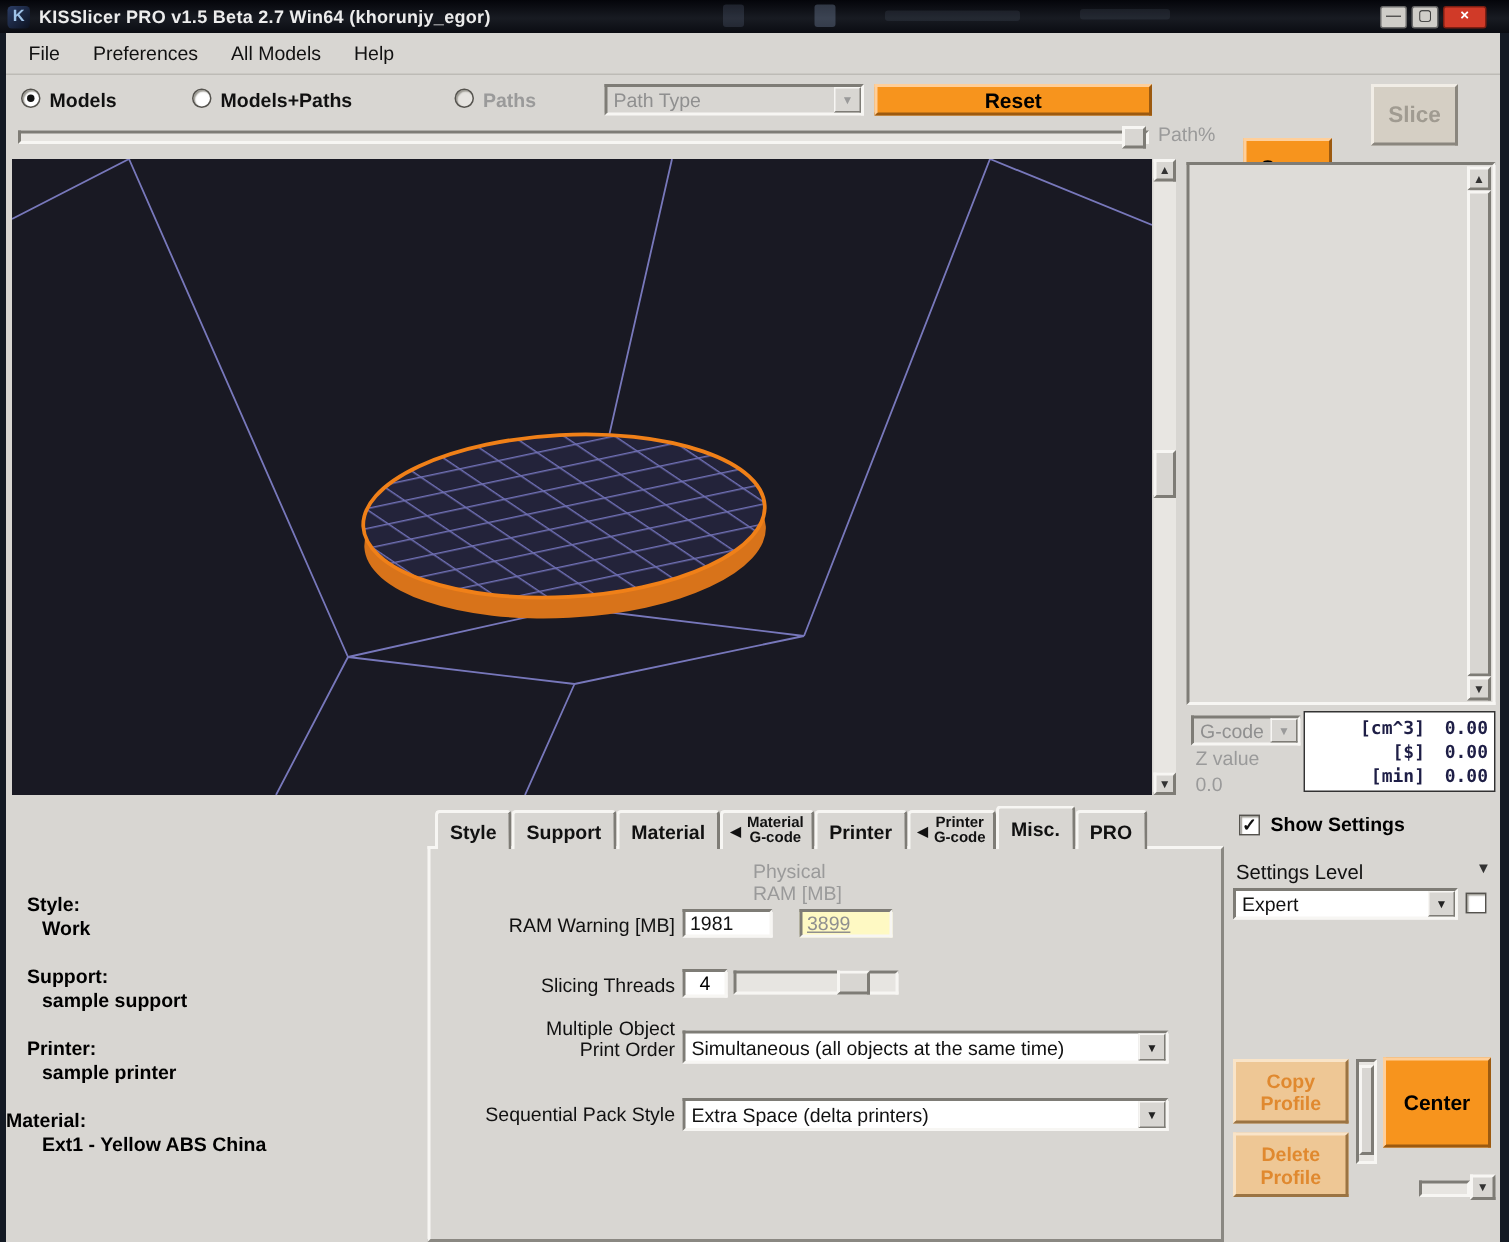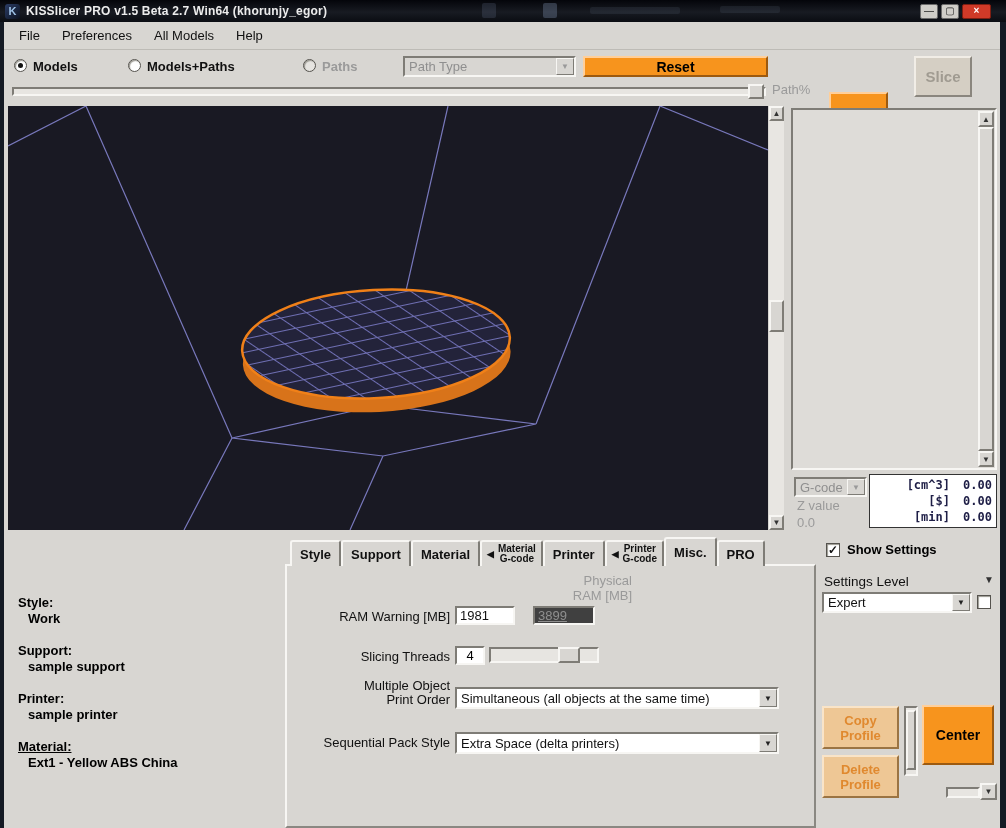--- a/index.html
+++ b/index.html
@@ -39,21 +39,21 @@
   .radio .dot{width:5px;height:5px;border-radius:50%;background:#111;}
   .combo{display:flex;align-items:stretch;background:#fff;border:2px solid;
     border-color:#7e7c76 #f7f6f3 #f7f6f3 #7e7c76;font-size:13px;color:#111;}
   .combo .txt{flex:1;display:flex;align-items:center;padding:0 4px;white-space:nowrap;overflow:hidden;}
   .combo .cbtn{width:18px;background:#d8d6d2;border:1px solid;border-color:#f7f6f3 #7e7c76 #7e7c76 #f7f6f3;
     display:flex;align-items:center;justify-content:center;font-size:8px;color:#222;}
   .combo.disabled{background:#d8d6d2;color:#8f8f8f;}
   .combo.disabled .cbtn{color:#9a9a9a;}
   input.field{border:2px solid;border-color:#7e7c76 #f7f6f3 #f7f6f3 #7e7c76;background:#fff;
     font-family:"Liberation Sans",sans-serif;font-size:13px;color:#111;padding:0 3px;width:100%;height:100%;}
-  input.field:disabled{background:#404040;color:#8f8f8f;text-decoration:underline;}
+  input.field:disabled{background:#fef9c3;color:#8f8f8f;text-decoration:underline;}
   .groove{background:#e7e5e1;border:2px solid;border-color:#7e7c76 #f7f6f3 #f7f6f3 #7e7c76;}
   .thumb{background:#d8d6d2;border:2px solid;border-color:#f7f6f3 #7e7c76 #7e7c76 #f7f6f3;}
   .scroll-btn{background:#d8d6d2;border:2px solid;border-color:#f7f6f3 #7e7c76 #7e7c76 #f7f6f3;
     display:flex;align-items:center;justify-content:center;font-size:8px;color:#333;}
   .graylab{color:#9a9a9a;}
 
   
   .tabbar{position:absolute;left:290px;top:537px;height:29px;display:flex;align-items:flex-end;z-index:6;}
   .tab{height:26px;background:#d8d6d2;border:2px solid;border-color:#f7f6f3 #7e7c76 #d8d6d2 #f7f6f3;
     border-bottom:none;border-radius:3px 3px 0 0;display:flex;align-items:center;
@@ -246,25 +246,25 @@
     <span class="check">✓</span>
     <span style="font-size:13px;font-weight:bold;color:#000;">Show Settings</span>
   </div>
 
   <div class="sum-line" style="left:18px;top:595px;">Style:</div>
   <div class="sum-line" style="left:28px;top:611px;">Work</div>
   <div class="sum-line" style="left:18px;top:643px;">Support:</div>
   <div class="sum-line" style="left:28px;top:659px;">sample support</div>
   <div class="sum-line" style="left:18px;top:691px;">Printer:</div>
   <div class="sum-line" style="left:28px;top:707px;">sample printer</div>
-  <div class="sum-line" style="left:18px;top:739px;text-decoration:underline;">Material:</div>
+  <div class="sum-line" style="left:4px;top:739px;">Material:</div>
   <div class="sum-line" style="left:28px;top:755px;">Ext1 - Yellow ABS China</div>
 
   <div class="panel">
-    <div class="abs graylab" style="left:215px;top:7px;width:130px;text-align:right;font-size:13px;line-height:15px;">
+    <div class="abs graylab" style="left:215px;top:7px;width:130px;text-align:left;font-size:13px;line-height:15px;">
       <div>Physical</div>
       <div>RAM [MB]</div>
     </div>
     <div class="abs" style="left:246px;top:40px;width:62px;height:19px;">
       <input class="field" disabled="" value="3899" style="">
     </div>
 
     <div class="lab" style="top:43px;">RAM Warning [MB]</div>
     <div class="abs" style="left:168px;top:40px;width:60px;height:19px;">
       <input class="field" value="1981" style="">

